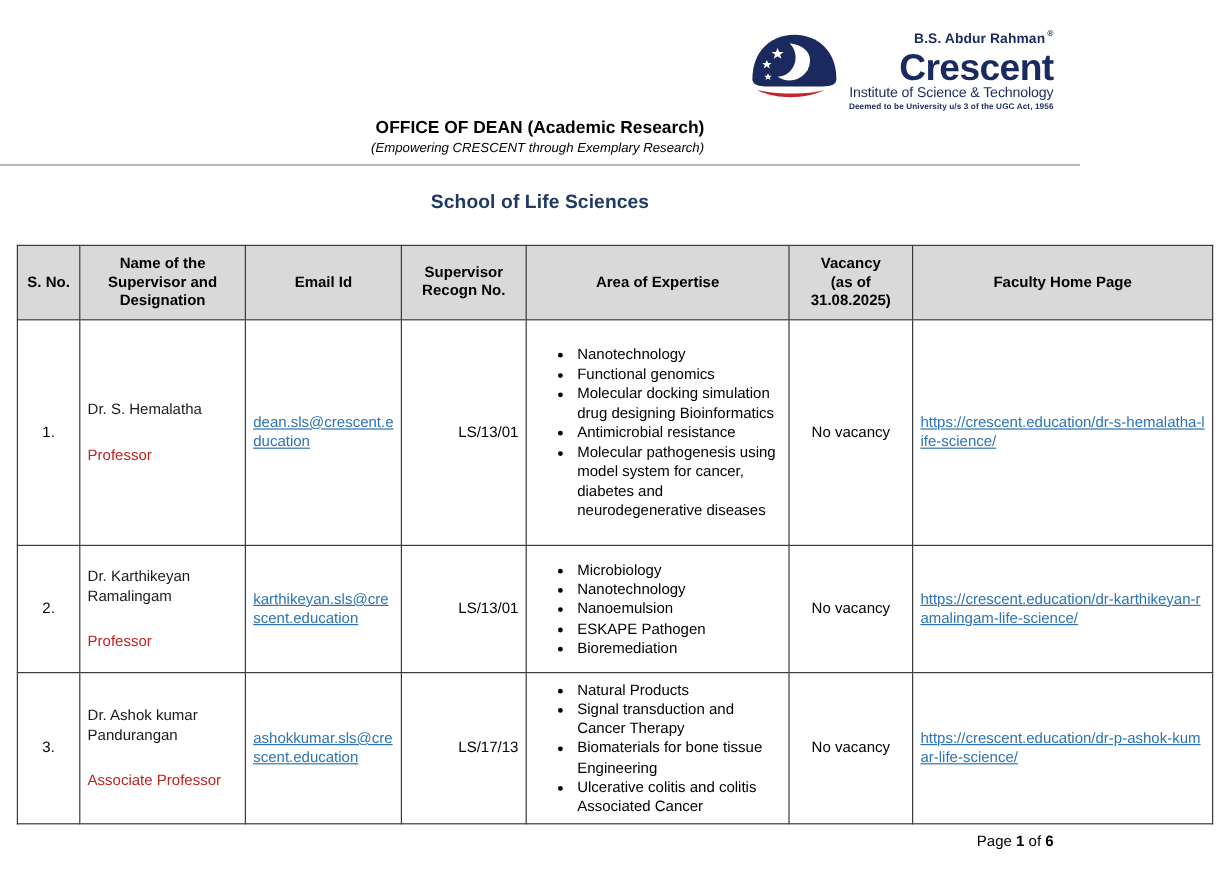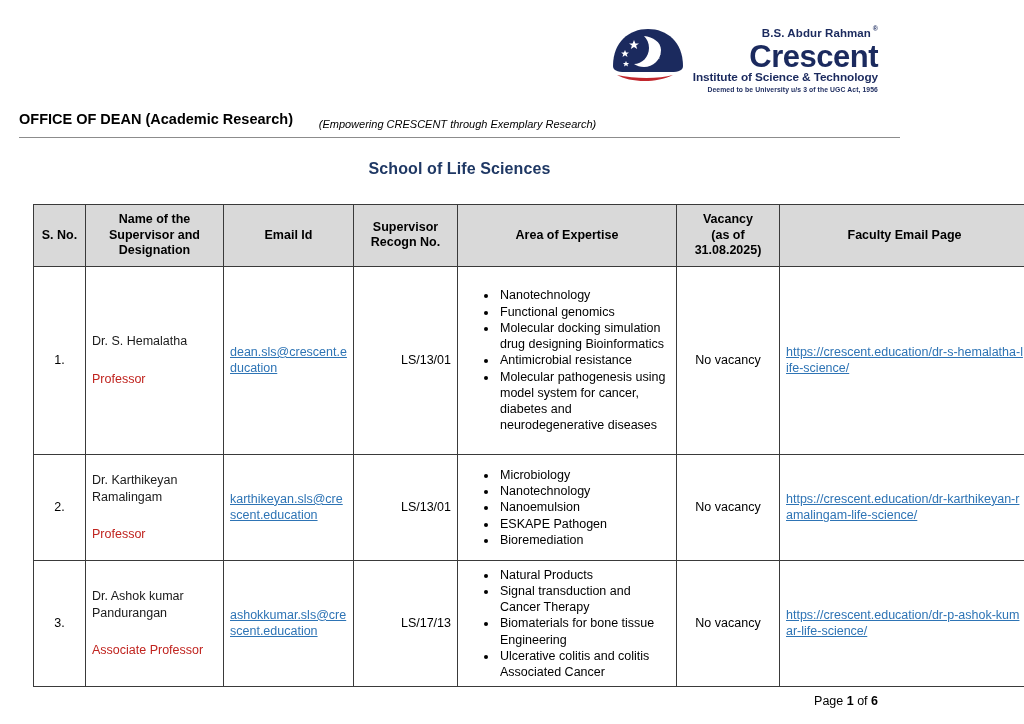--- a/index.html
+++ b/index.html
@@ -14,21 +14,20 @@
     font-family: "Liberation Sans", sans-serif;
     color: #000000;
     position: relative;
     overflow: hidden;
   }
   .page {
     width: 900px;
     height: 724px;
     position: relative;
     box-sizing: border-box;
-    padding-left: 19px;
   }
 
   
   .header {
     position: relative;
     height: 138px;
   }
   .logo-block {
     position: absolute;
     right: 22px;
@@ -68,42 +67,41 @@
   .logo-word {
     font-size: 31px;
     font-weight: bold;
     color: #1b2a5e;
     letter-spacing: -0.5px;
     line-height: 0.95;
     margin: 1px 0 1px 0;
   }
   .logo-sub {
     font-size: 11.8px;
-    font-weight: bold;
+    font-weight: normal;
     color: #1b2a5e;
     letter-spacing: -0.1px;
   }
   .logo-deemed {
     font-size: 6.8px;
     font-weight: bold;
     color: #1b2a5e;
     letter-spacing: .1px;
     margin-top: 3px;
   }
 
   .office-title {
     position: absolute;
     left: 0;
     right: 0;
     top: 99px;
-    text-align: left;
+    text-align: center;
     font-size: 14.5px;
     font-weight: bold;
     color: #000;
-    margin-top: 12px;
   }
   .office-subtitle {
     position: absolute;
     left: 0;
     right: 4px;
     top: 118px;
     text-align: center;
     font-size: 11px;
     font-style: italic;
     color: #000;
@@ -279,21 +277,21 @@
           </th>
           <th>
             <div>Area of Expertise</div>
           </th>
           <th>
             <div>Vacancy</div>
             <div>(as of</div>
             <div>31.08.2025)</div>
           </th>
           <th>
-            <div>Faculty Email Page</div>
+            <div>Faculty Home Page</div>
           </th>
         </tr>
       </thead>
       <tbody>
 
         <tr style="height:188px;">
           <td class="sno">1.</td>
           <td class="name">
             <div class="name-line">Dr. S. Hemalatha</div>
             <div class="designation">Professor</div>

